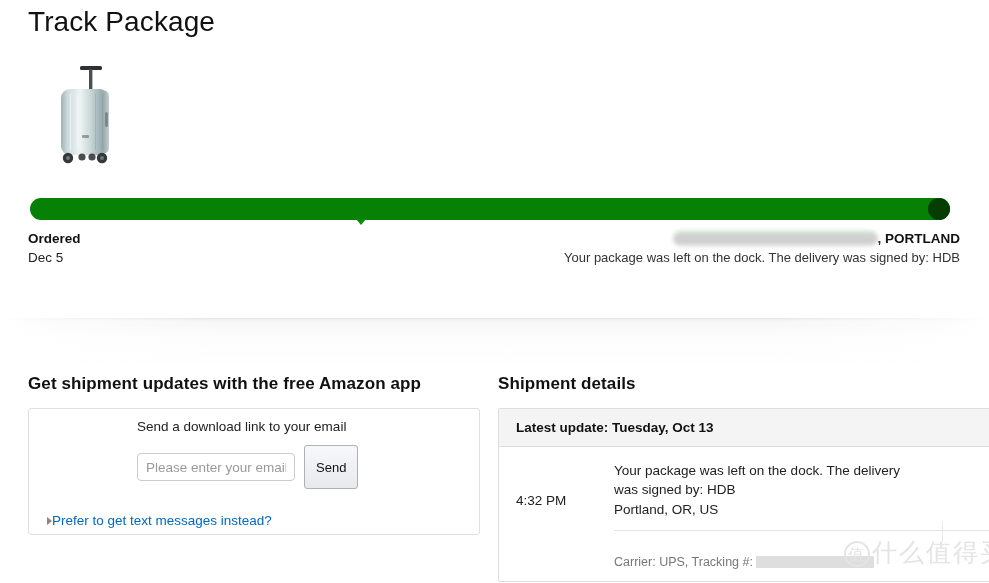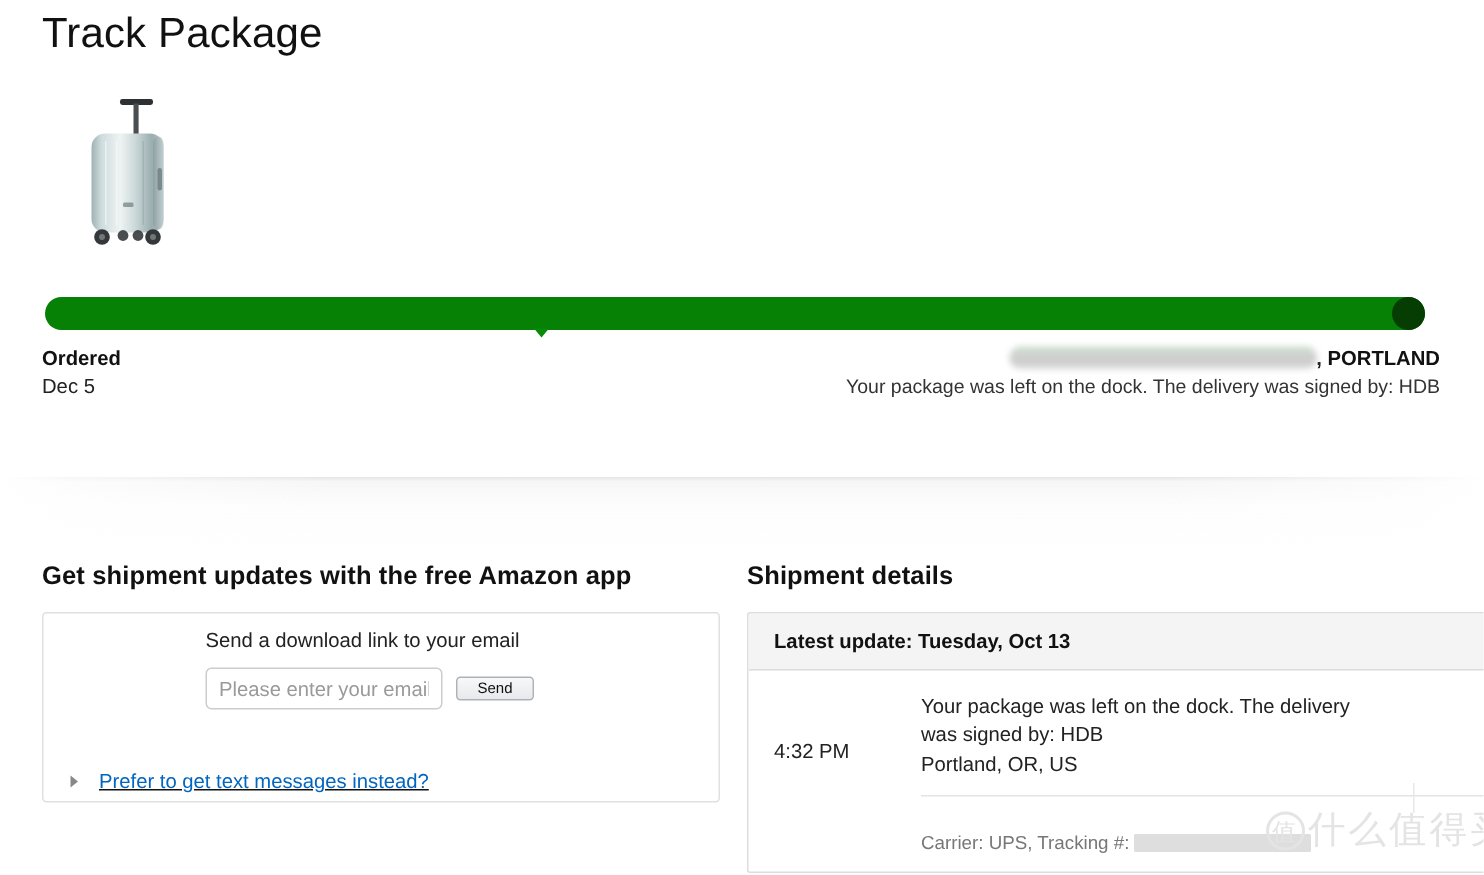--- a/index.html
+++ b/index.html
@@ -240,39 +240,38 @@
     border-radius: 4px;
     padding: 0 8px;
     font-family: "Liberation Sans", sans-serif;
     font-size: 13.5px;
     color: #222222;
     background: #ffffff;
     outline: none;
   }
   .email-input::placeholder { color: #9a9a9a; }
   .send-button {
-    height: 16px;
+    height: 44px;
     min-width: 52px;
     padding: 0 11px;
     border: 1px solid #adb1b8;
     border-radius: 3px;
     background: linear-gradient(180deg, #f7f8fa 0%, #e7e9ec 100%);
     font-family: "Liberation Sans", sans-serif;
-    font-size: 10px;
+    font-size: 13px;
     color: #111111;
     cursor: pointer;
   }
   .sms-link-row {
     position: absolute;
     left: 18px;
     top: 104px;
     display: flex;
     align-items: center;
-    gap: 14px;
-    text-decoration: underline;
+    gap: 0;
   }
   .tri-right {
     width: 0; height: 0;
     border-top: 4px solid transparent;
     border-bottom: 4px solid transparent;
     border-left: 5px solid #888888;
   }
   .sms-link {
     font-size: 13.5px;
     color: #0066c0;

